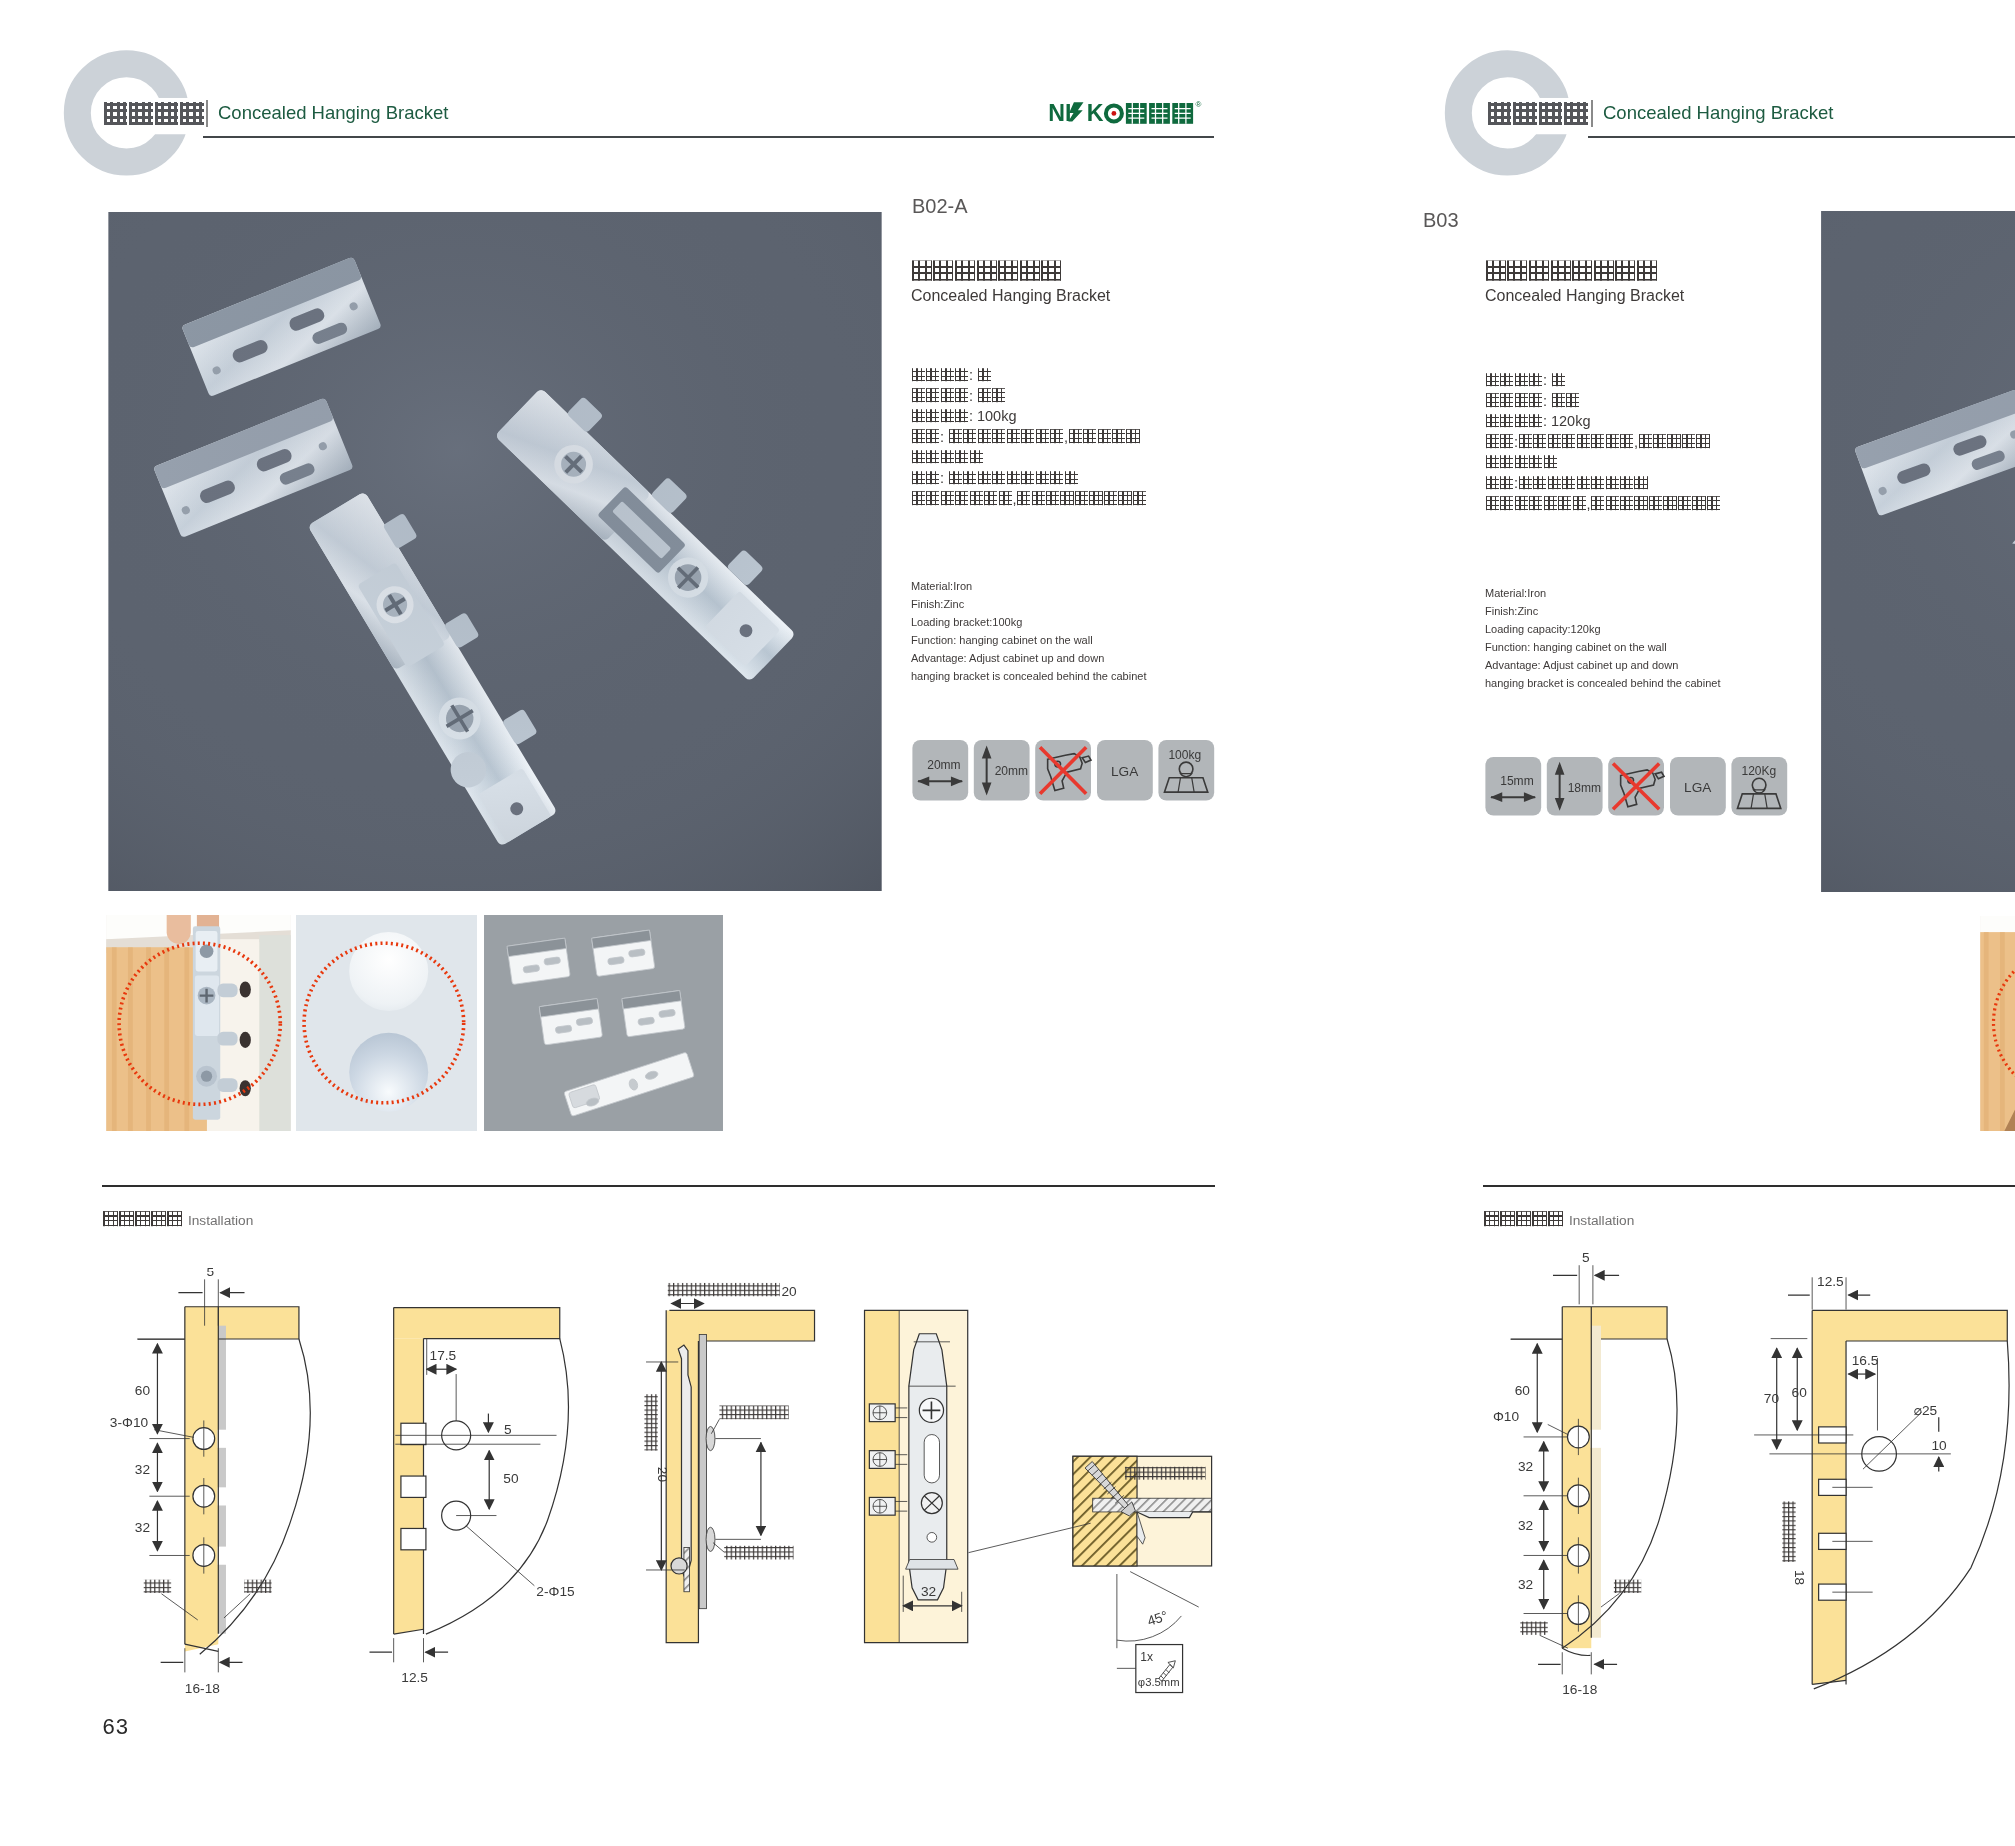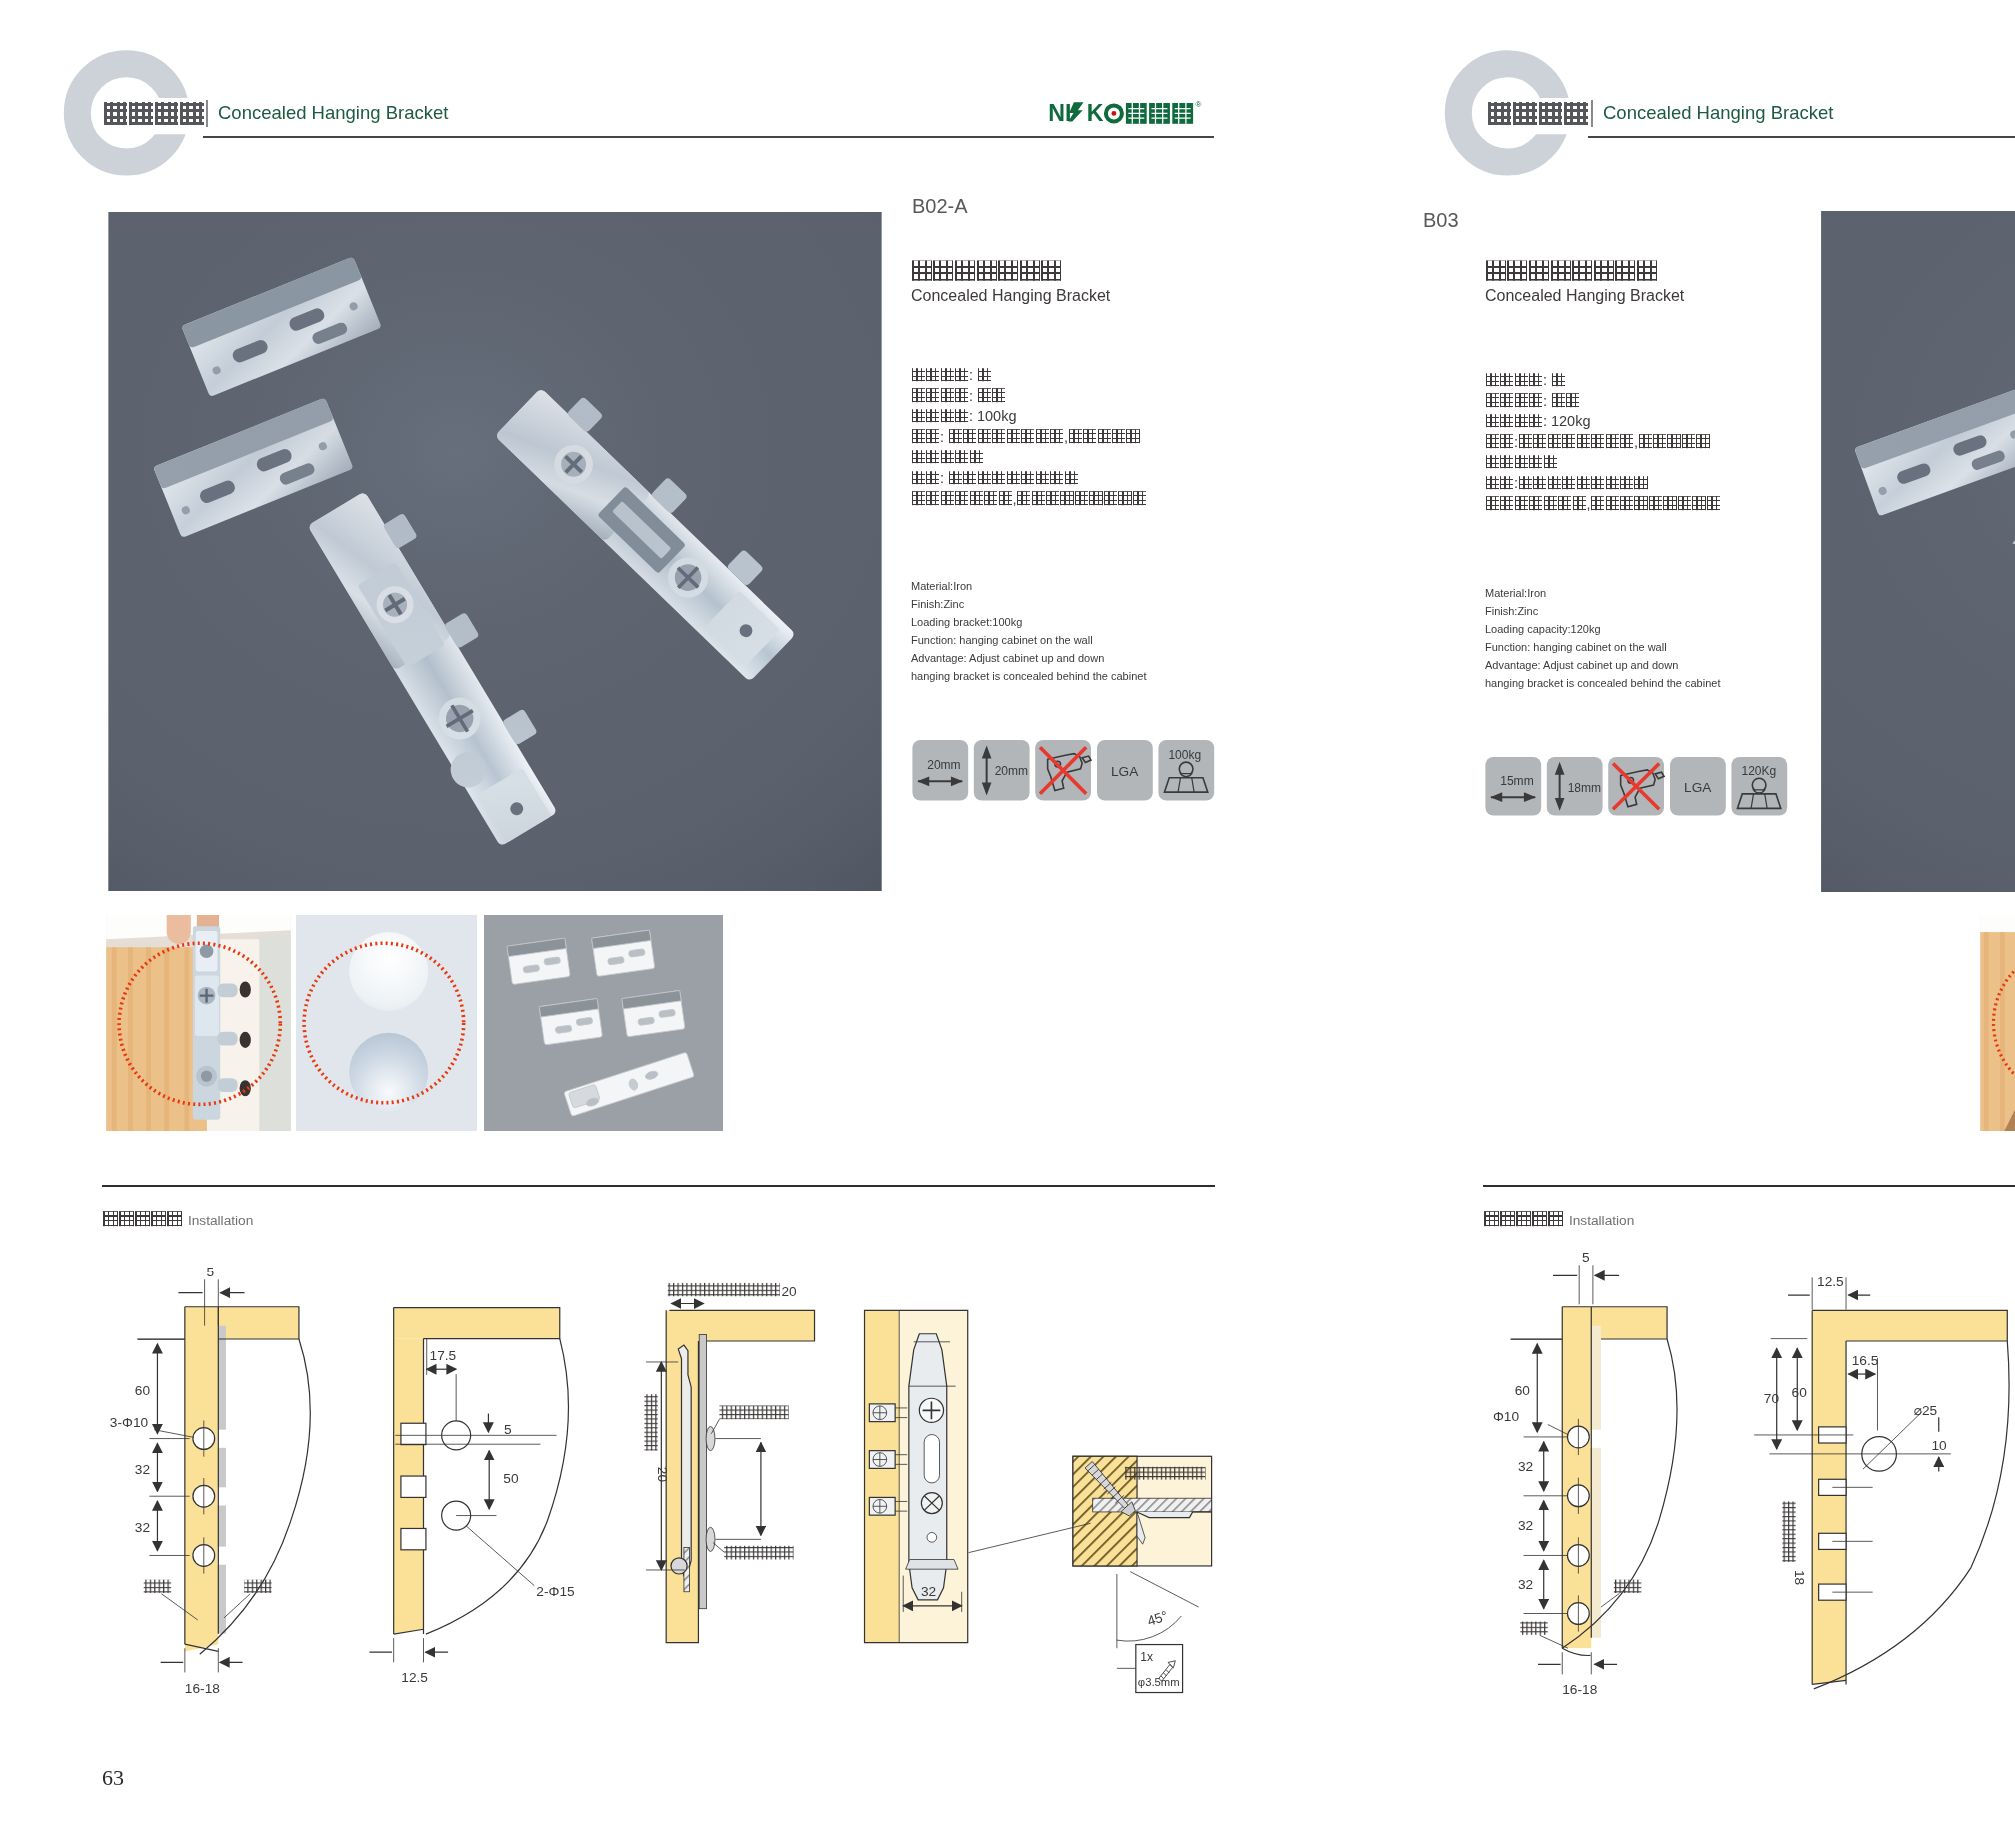--- a/index.html
+++ b/index.html
@@ -470,21 +470,21 @@
 <g transform="translate(2624,1085) rotate(-45)">
 <path d="M0 0 l44 -5 v10 l-44 5 z M44 -12 l16 10 -16 9 z" fill="#fff" stroke="#333" stroke-width="2"></path>
 <path d="M8 -1 v10 M18 -2 v11 M28 -3 v12" stroke="#333" stroke-width="2"></path>
 </g>
 <text x="2572" y="1105" font-size="28">φ3.5mm</text>
 <path d="M2520 1060 h47" stroke="#333" stroke-width="2"></path>
 </g>
 </g>
 </svg>
 
-<div class="abs" style="left:102px;top:1765px;font-family:Liberation Serif, serif;font-size:22px;color:#2a2a2a">63</div>
+<div class="abs" style="left:102px;top:1716px;font-family:Liberation Mono, monospace;font-size:22px;color:#2a2a2a">63</div>
 
 <svg class="abs" style="left:1443px;top:48px" width="133" height="133" viewBox="0 0 330 330">
 <circle cx="160" cy="161" r="122" fill="none" stroke="#ccd2d8" stroke-width="67"></circle>
 <rect x="228" y="124" width="105" height="90" fill="#ffffff"></rect>
 </svg>
 
 <div class="abs" style="left:1487px;top:100px">
 <i class="z z62"></i><i class="z z62"></i><i class="z z62"></i><i class="z z62"></i>
 </div>
 

